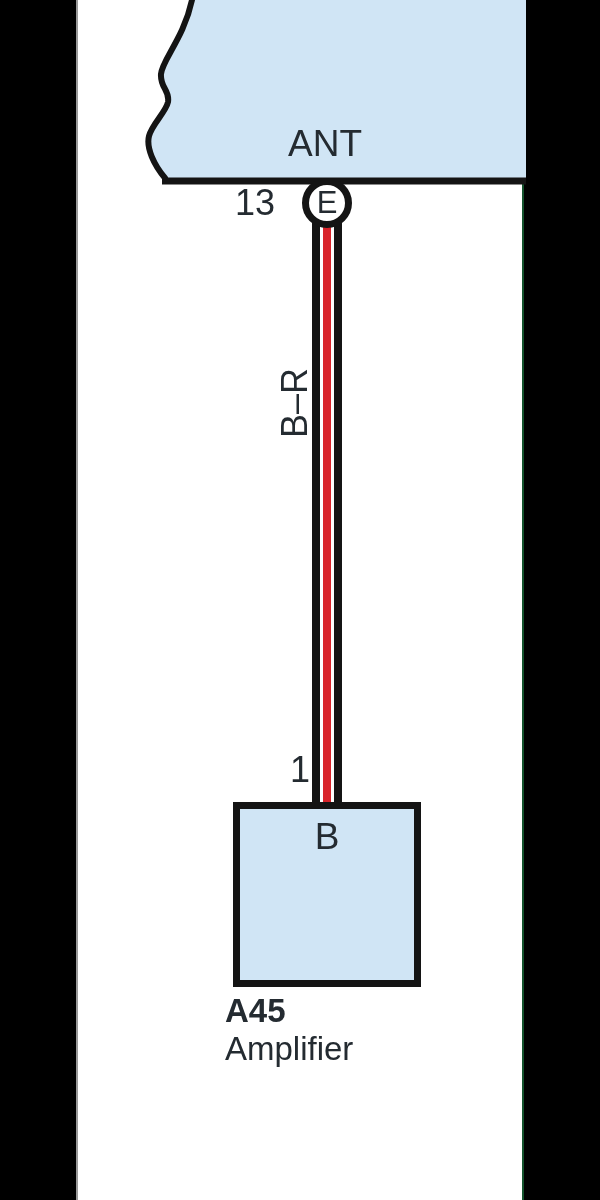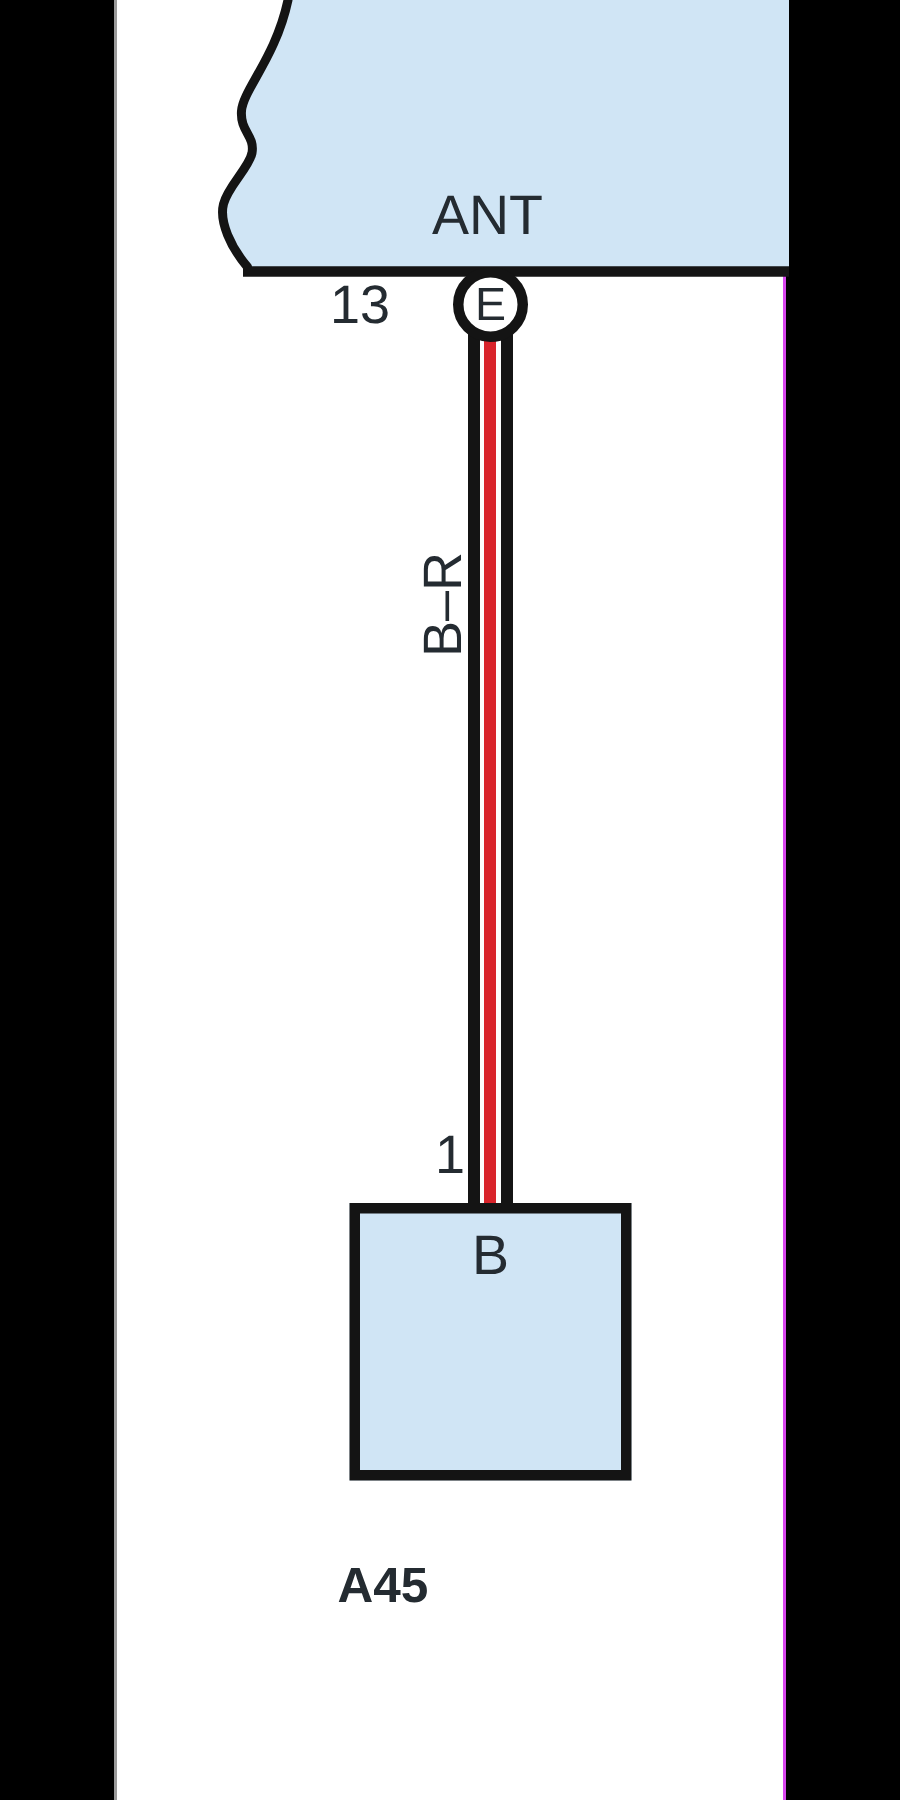--- a/index.html
+++ b/index.html
@@ -8,21 +8,21 @@
     background: #000000;
     position: relative;
     overflow: hidden;
     font-family: "Liberation Sans", sans-serif;
   }
   .canvas {
     position: absolute; left: 76px; top: 0;
     width: 448px; height: 1200px;
     background: #ffffff;
     border-left: 2px solid #9a9a9a;
-    border-right: 2px solid #d946ef;
+    border-right: 2px solid #14532d;
     box-sizing: border-box;
   }
   .abs { position: absolute; }
   .label {
     color: #242b31;
     font-size: 36px;
     line-height: 40px;
     white-space: nowrap;
   }
   
@@ -34,21 +34,21 @@
     left: 224px; top: 178px;
     width: 36px; height: 36px;
     border: 7px solid #141414;
     border-radius: 50%;
     background: #ffffff;
     z-index: 3;
     display: flex; align-items: center; justify-content: center;
     font-size: 31px; color: #242b31;
   }
   
-  #pin-13 { left: 142px; top: 183px; width: 70px; text-align: left; z-index: 2; }
+  #pin-13 { left: 142px; top: 183px; width: 70px; text-align: center; z-index: 2; }
   
   #wire {
     left: 234px; top: 200px;
     width: 30px; height: 610px;
     background: linear-gradient(90deg,
       #141414 0px, #141414 8px,
       #fdfdfd 8px, #fdfdfd 11px,
       #d8232a 11px, #d8232a 19px,
       #fdfdfd 19px, #fdfdfd 22px,
       #141414 22px, #141414 30px);
@@ -71,21 +71,21 @@
     border: 7px solid #141414;
     background: #d0e5f5;
     z-index: 3;
   }
   #terminal-b {
     margin-top: 8px;
     text-align: center;
     font-size: 37px;
   }
   
-  #comp-label { left: 147px; top: 1040px; z-index: 2; }
+  #comp-label { left: 147px; top: 994px; z-index: 2; }
   #comp-label .line { font-size: 33px; line-height: 34px; color: #242b31; }
   #comp-id { font-weight: bold; margin-bottom: 4px; }
 </style>
 </head>
 <body>
 
 <div class="canvas">
 
   <svg id="top-blob" class="abs" viewBox="0 0 448 232" xmlns="http://www.w3.org/2000/svg">
     <path d="M114,0 C106,38 84,60 83,74 C82,88 92,90 90,102 C88,112 74,124 71,136 C68,148 76,165 87,178 L87,181 L448,181 L448,0 Z" fill="#d0e5f5"></path>
@@ -105,15 +105,16 @@
   <div id="pin-13" class="abs label">13</div>
 
   <div id="pin-1" class="abs label">1</div>
 
   <div id="amp-box" class="abs">
     <div id="terminal-b" class="label">B</div>
   </div>
 
   <div id="comp-label" class="abs">
     <div id="comp-id" class="line">A45</div>
+    <div class="line">Amplifier</div>
   </div>
 
 </div>
 
 </body></html>

